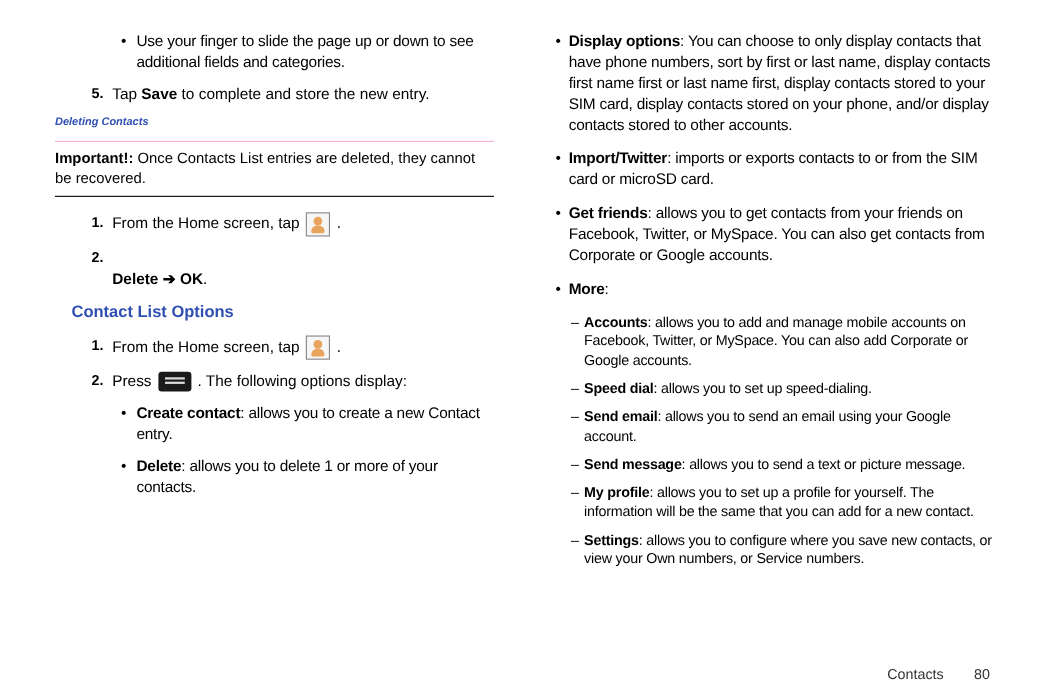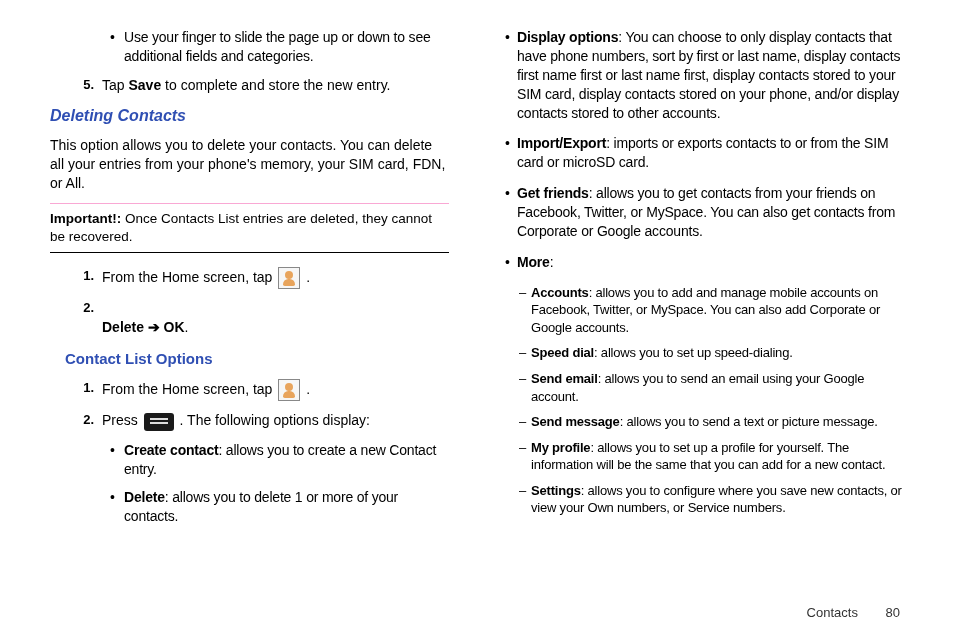--- a/index.html
+++ b/index.html
@@ -49,21 +49,21 @@
   .indent-bullet {
     margin-left: 60px;
   }
   .indent-num {
     margin-left: 30px;
   }
   .heading-sub {
     font-weight: bold;
     font-style: italic;
     color: #2f4fb3;
-    font-size: 16px;
+    font-size: 10px;
     margin: 8px 0 10px 0;
   }
   .heading-main {
     font-weight: bold;
     color: #2f4fb3;
     font-size: 15px;
     margin: 12px 0 10px 15px;
     font-family: Arial, Helvetica, sans-serif;
   }
   .para {
@@ -163,21 +163,20 @@
 
     <div class="numbered-row indent-num">
       <div class="num">5.</div>
       <div class="num-body">
         <span>Tap </span><span class="bold">Save</span><span> to complete and store the new entry.</span>
       </div>
     </div>
 
     <div class="heading-sub">Deleting Contacts</div>
 
-    <p class="para">This option allows you to delete your contacts. You can delete all your entries from your phone's memory, your SIM card, FDN, or All.</p>
 
     <div class="important-box">
       <span class="bold">Important!:</span><span> Once Contacts List entries are deleted, they cannot be recovered.</span>
     </div>
 
     <div class="numbered-row indent-num">
       <div class="num">1.</div>
       <div class="num-body">
         <span>From the Home screen, tap </span>
         <span class="icon-box icon-contacts"></span>
@@ -234,21 +233,21 @@
     <div class="col-right-bullet">
       <div class="bullet-glyph">•</div>
       <div class="bullet-text">
         <span class="bold">Display options</span><span>: You can choose to only display contacts that have phone numbers, sort by first or last name, display contacts first name first or last name first, display contacts stored to your SIM card, display contacts stored on your phone, and/or display contacts stored to other accounts.</span>
       </div>
     </div>
 
     <div class="col-right-bullet">
       <div class="bullet-glyph">•</div>
       <div class="bullet-text">
-        <span class="bold">Import/Export</span><span>: imports or exports contacts to or from the SIM card or microSD card.</span>
+        <span class="bold">Import/Twitter</span><span>: imports or exports contacts to or from the SIM card or microSD card.</span>
       </div>
     </div>
 
     <div class="col-right-bullet">
       <div class="bullet-glyph">•</div>
       <div class="bullet-text">
         <span class="bold">Get friends</span><span>: allows you to get contacts from your friends on Facebook, Twitter, or MySpace. You can also get contacts from Corporate or Google accounts.</span>
       </div>
     </div>
 

